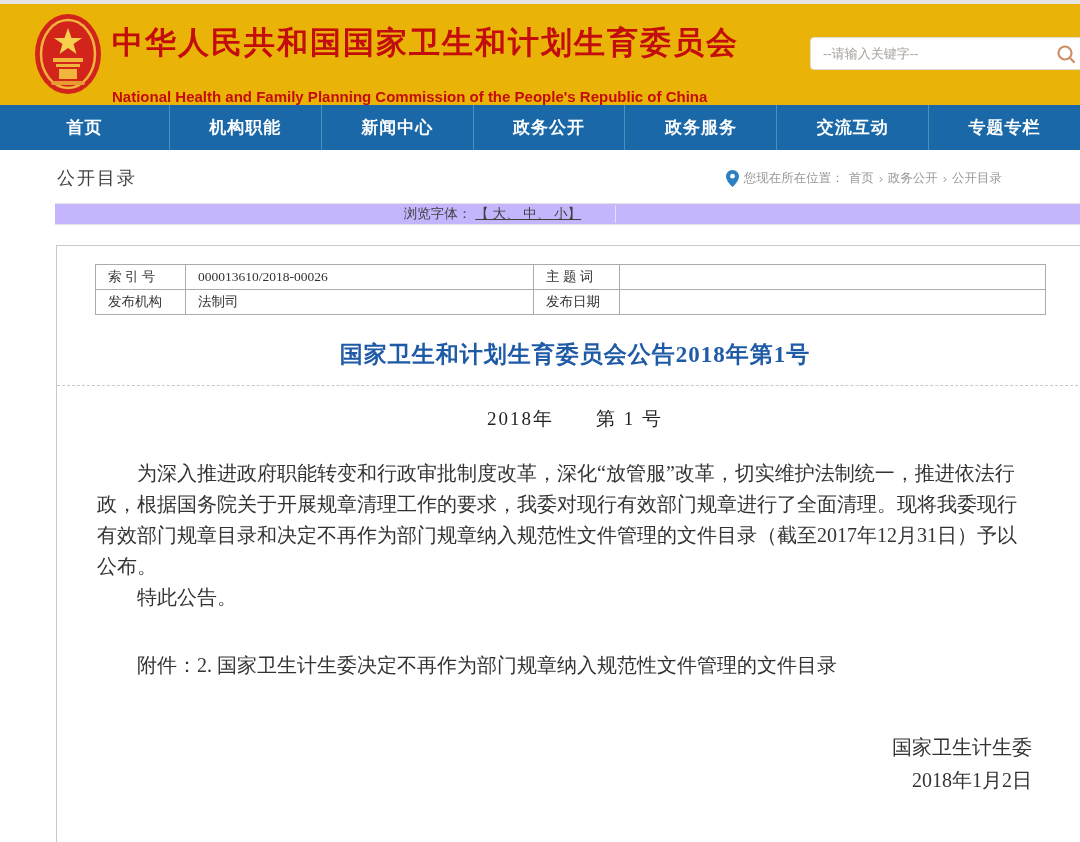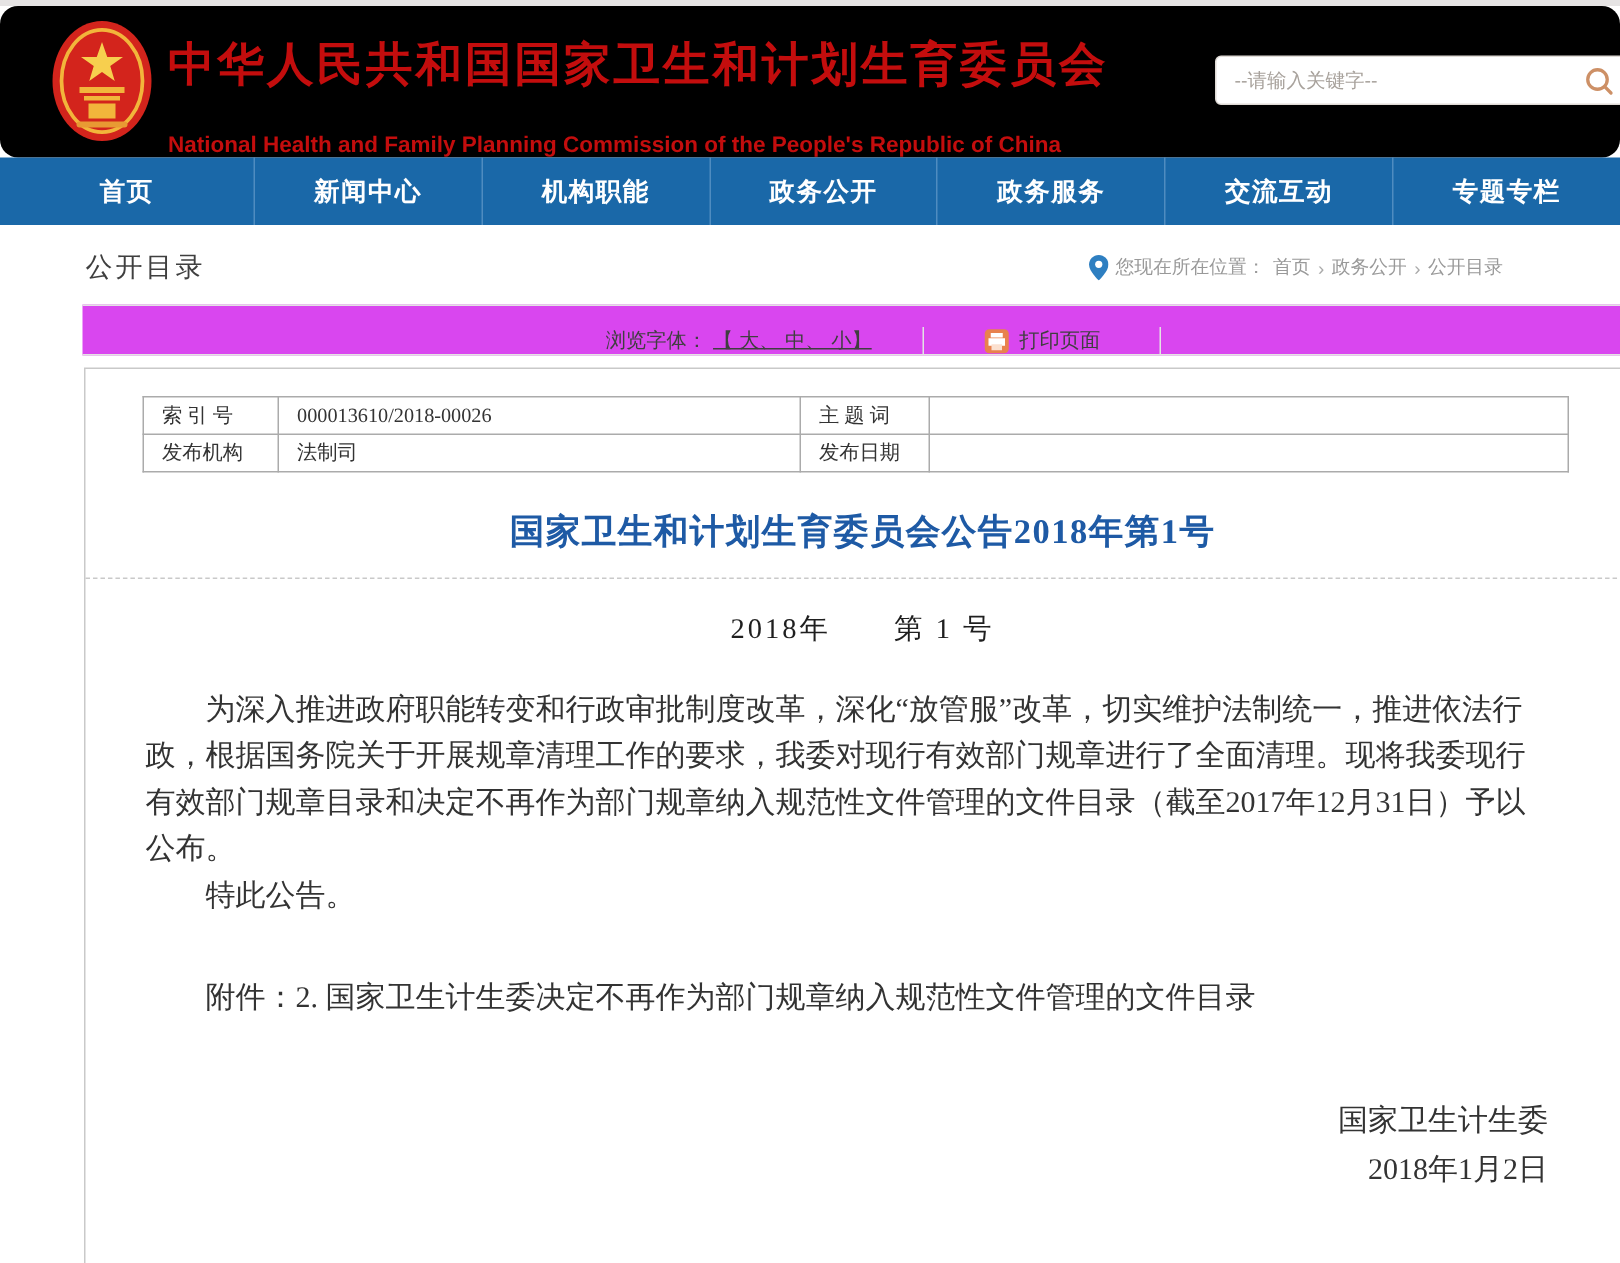--- a/index.html
+++ b/index.html
@@ -4,21 +4,21 @@
 <style>
   * { box-sizing: border-box; }
   html,body { margin:0; padding:0; }
   body {
     width:1080px; height:842px; overflow:hidden; position:relative;
     background:#ffffff; font-family:"Liberation Sans", sans-serif;
   }
   .top-strip { position:absolute; top:0; left:0; width:1080px; height:4px; background:#e6e4e4; }
 
   
-  .site-header { position:absolute; top:4px; left:0; width:1080px; height:101px; background:#000000;border-radius:12px; }
+  .site-header { position:absolute; top:4px; left:0; width:1080px; height:101px; background:#eab308; }
   .emblem { position:absolute; left:33px; top:8px; }
   .titles { position:absolute; left:112px; top:18px; }
   .title-cn { font-size:31px; font-weight:bold; color:#c30d0d; letter-spacing:2px; white-space:nowrap; }
   .title-en { margin-top:24px; font-size:15px; font-weight:bold; color:#c30d0d; white-space:nowrap; }
   .searchbox { position:absolute; left:810px; top:33px; width:300px; height:33px; }
   .searchbox input {
     width:100%; height:100%; border:1px solid #dfdad5; border-radius:4px;
     padding:0 40px 0 12px; font-size:13px; color:#777; outline:none;
     font-family:"Liberation Sans", sans-serif; background:#fff;
   }
@@ -37,23 +37,23 @@
 
   
   .pagebar { position:absolute; top:150px; left:0; width:1004px; height:53px; background:#fff; }
   .page-title { position:absolute; left:57px; top:16px; font-size:18px; color:#3f3f3f; letter-spacing:2px; }
   .breadcrumb { position:absolute; right:2px; top:20px; display:flex; align-items:center; gap:5px;
     font-size:12.5px; color:#999; white-space:nowrap; }
   .breadcrumb a { color:#999; text-decoration:none; cursor:pointer; }
   .crumb-sep { color:#aaa; }
 
   
-  .toolbar { position:absolute; top:203px; left:55px; width:1025px; height:34px;
-    border-top:1px solid #e3e3e3; border-bottom:1px solid #e3e3e3; background:#d946ef;
-    display:flex; align-items:flex-end; }
+  .toolbar { position:absolute; top:203px; left:55px; width:1025px; height:22px;
+    border-top:1px solid #e3e3e3; border-bottom:1px solid #e3e3e3; background:#c4b5fd;
+    display:flex; align-items:center; }
   .tb-sec { display:flex; align-items:center; justify-content:center; border-right:1px solid #e3e3e3; }
   .tb-empty1 { width:315px; }
   .tb-font { width:246px; font-size:13.5px; color:#3f3f3f; gap:4px; }
   .tb-font .opts { cursor:pointer;text-decoration:underline; }
   .tb-print { width:158px; gap:7px; font-size:13.5px; color:#3f3f3f; cursor:pointer; }
   .tb-rest { flex:1; border-right:none; }
 
   
   .doc-box { position:absolute; top:245px; left:56px; width:1038px; height:640px;
     background:#fff; border:1px solid #c9c9c9; }
@@ -101,22 +101,22 @@
       <svg width="20" height="20" viewBox="0 0 20 20">
         <circle cx="9" cy="9" r="6.5" fill="none" stroke="#cd9066" stroke-width="2.2"></circle>
         <line x1="13.8" y1="13.8" x2="18" y2="18" stroke="#cd9066" stroke-width="2.2" stroke-linecap="round"></line>
       </svg>
     </span>
   </div>
 </header>
 
 <nav class="main-nav">
   <div class="nav-item">首页</div>
+  <div class="nav-item">机构职能</div>
   <div class="nav-item">新闻中心</div>
-  <div class="nav-item">机构职能</div>
   <div class="nav-item">政务公开</div>
   <div class="nav-item">政务服务</div>
   <div class="nav-item">交流互动</div>
   <div class="nav-item">专题专栏</div>
 </nav>
 
 <div class="pagebar">
   <div class="page-title">公开目录</div>
   <div class="breadcrumb">
     <svg width="13" height="17" viewBox="0 0 13 17">
@@ -130,29 +130,20 @@
     <span class="crumb-sep">›</span>
     <a>公开目录</a>
   </div>
 </div>
 
 <div class="toolbar">
   <div class="tb-sec tb-empty1"></div>
   <div class="tb-sec tb-font">
     <span>浏览字体：</span>
     <span class="opts">【 大、 中、 小】</span>
-  </div>
-  <div class="tb-sec tb-print">
-    <svg width="17" height="17" viewBox="0 0 17 17">
-      <rect x="0.5" y="0.5" width="16" height="16" rx="3" fill="#e8824e"></rect>
-      <rect x="4.5" y="3" width="8" height="3" fill="#ffffff"></rect>
-      <rect x="3" y="6.5" width="11" height="5" fill="#ffffff"></rect>
-      <rect x="5" y="10.5" width="7" height="4" fill="#fbe0cf"></rect>
-    </svg>
-    <span>打印页面</span>
   </div>
   <div class="tb-sec tb-rest"></div>
 </div>
 
 <section class="doc-box">
   <table class="meta">
     <tbody>
         <tr>
       <td class="c1">索 引 号</td>
       <td class="c2">000013610/2018-00026</td>

